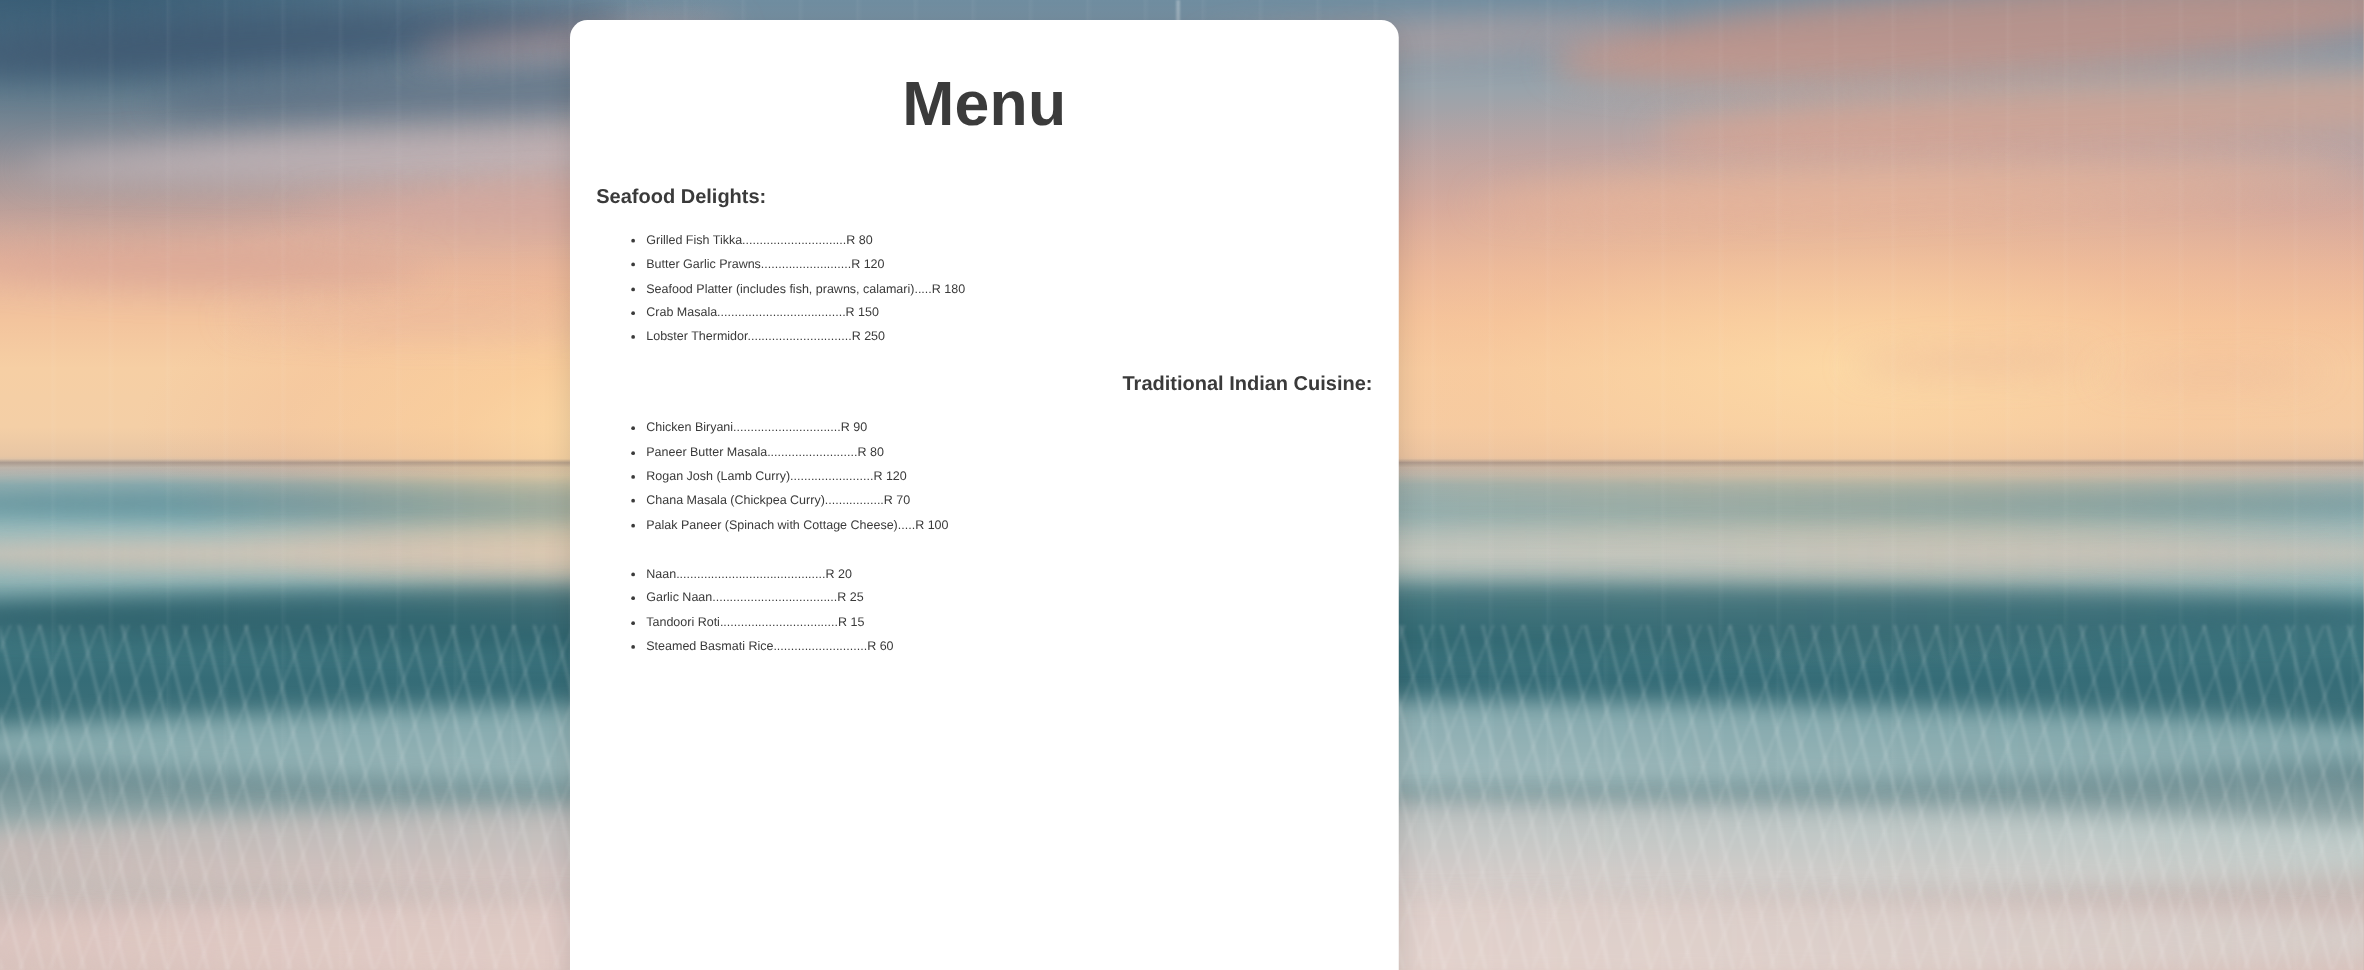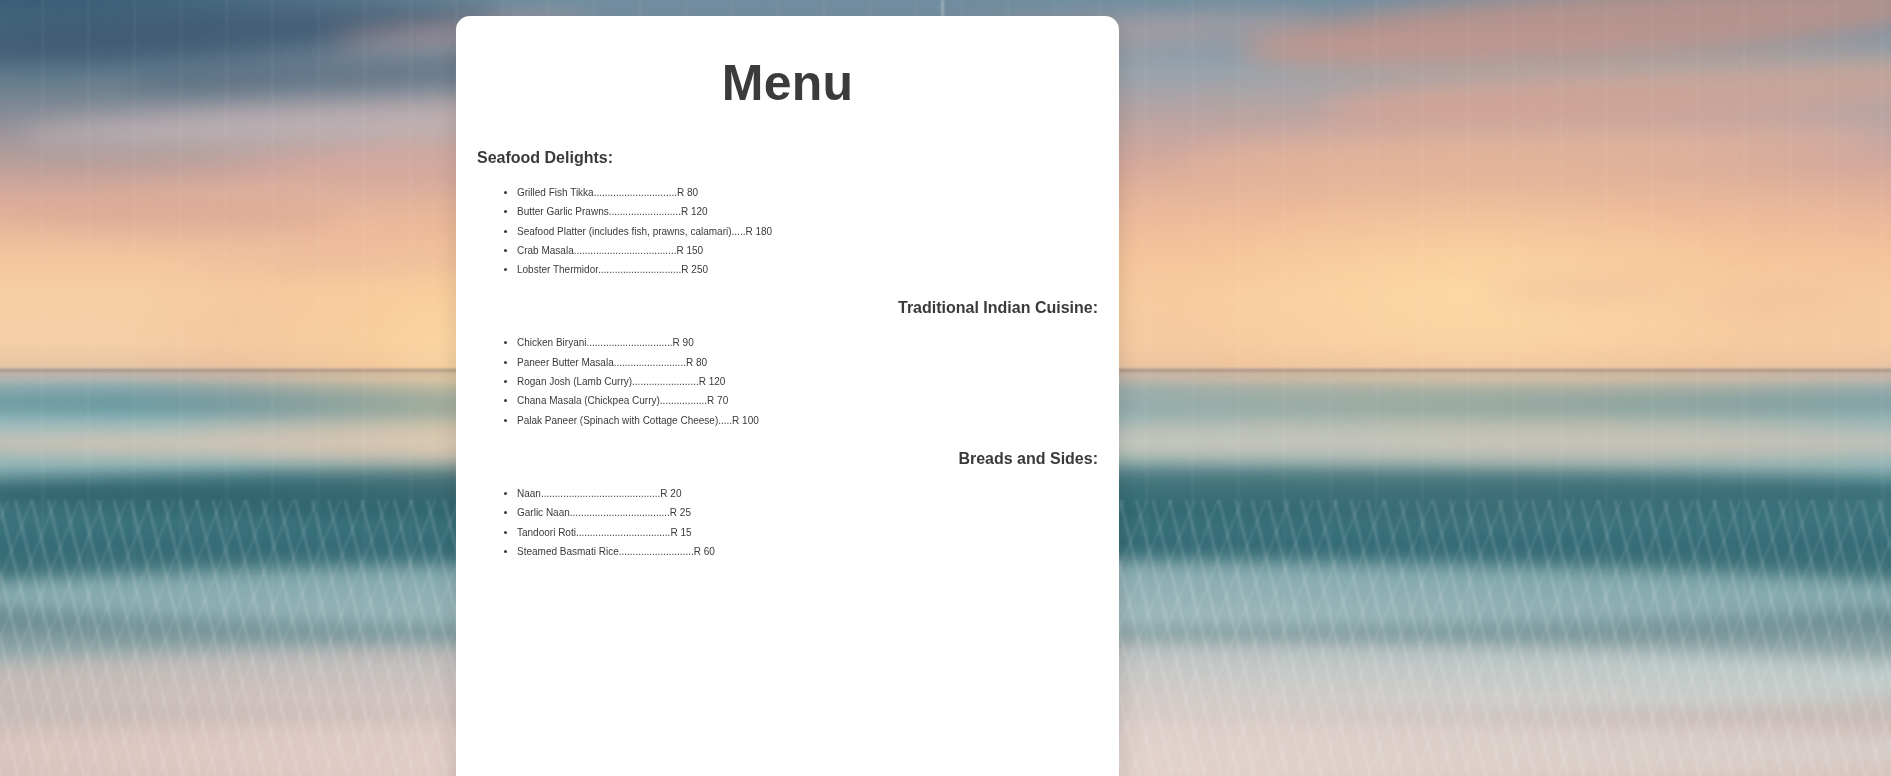--- a/index.html
+++ b/index.html
@@ -243,21 +243,20 @@
     <ul class="items">
       <li><span class="row">Chicken Biryani...............................R 90</span></li>
       <li><span class="row">Paneer Butter Masala..........................R 80</span></li>
       <li><span class="row">Rogan Josh (Lamb Curry)........................R 120</span></li>
       <li><span class="row">Chana Masala (Chickpea Curry).................R 70</span></li>
       <li><span class="row">Palak Paneer (Spinach with Cottage Cheese).....R 100</span></li>
     </ul>
   </section>
 
   <section class="section">
-    <h2 class="section-heading">Breads and Sides:</h2>
     <ul class="items">
       <li><span class="row">Naan...........................................R 20</span></li>
       <li><span class="row">Garlic Naan....................................R 25</span></li>
       <li><span class="row">Tandoori Roti..................................R 15</span></li>
       <li><span class="row">Steamed Basmati Rice...........................R 60</span></li>
     </ul>
   </section>
 
   <section class="section">
   </section>

